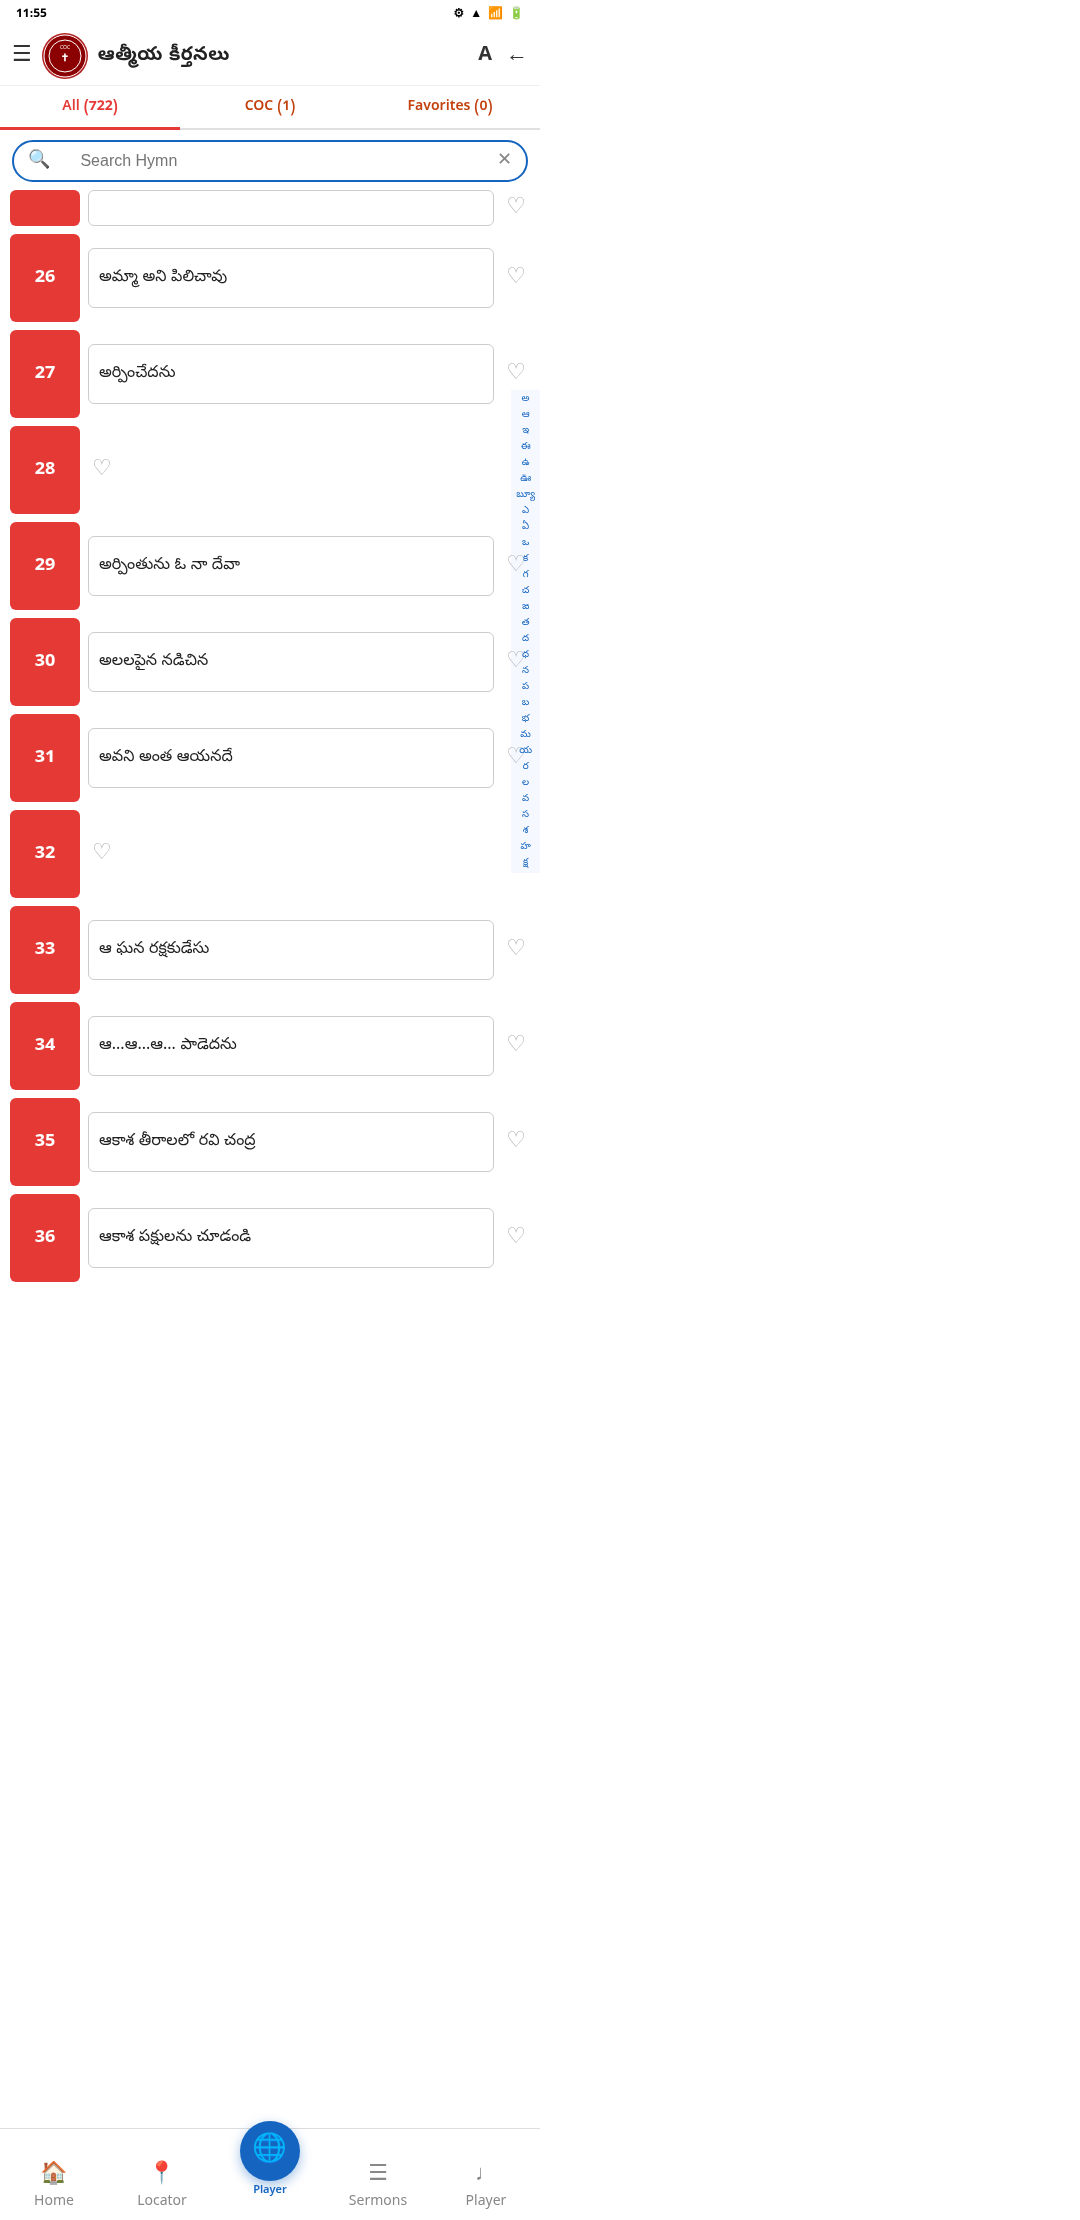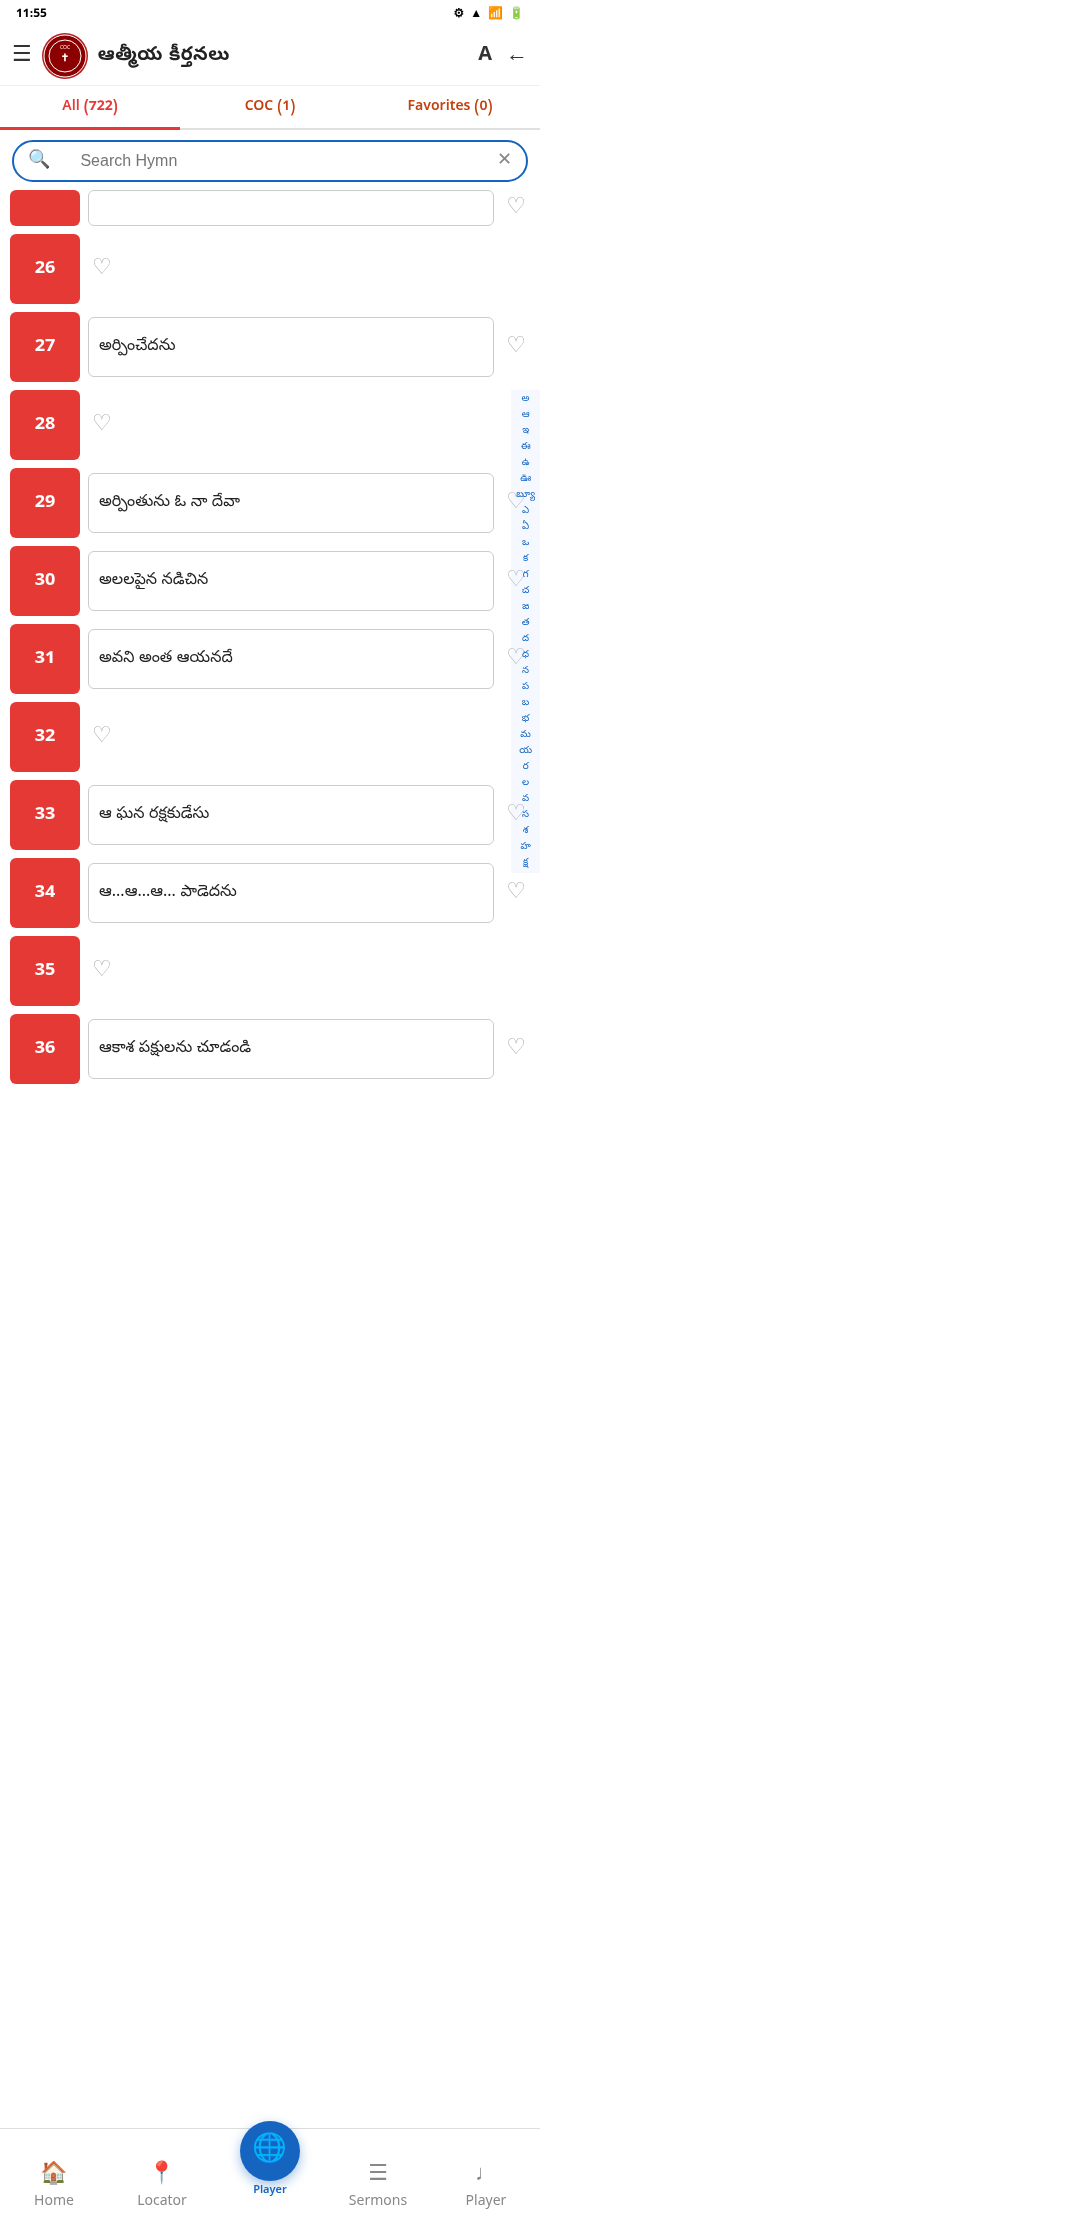--- a/index.html
+++ b/index.html
@@ -144,21 +144,21 @@
       align-items: center;
       margin-bottom: 8px;
       gap: 8px;
     }
     .hymn-num {
       background: #e53935;
       color: #fff;
       font-size: 18px;
       font-weight: 700;
       min-width: 70px;
-      height: 70px;
+      height: 88px;
       display: flex;
       align-items: center;
       justify-content: center;
       border-radius: 6px;
       flex-shrink: 0;
     }
     .hymn-title-box {
       flex: 1;
       border: 1px solid #ccc;
       border-radius: 6px;
@@ -366,20 +366,21 @@
     <div class="hymn-list">
       <div class="hymn-partial">
         <div class="hymn-num-partial" style="background:#e53935;color:#fff;font-size:14px;font-weight:700;min-width:70px;height:36px;display:flex;align-items:center;justify-content:center;border-radius:6px;flex-shrink:0;"></div>
         <div class="hymn-title-partial" style="border:1px solid #ccc;border-radius:6px;padding:4px 10px;font-size:14px;color:#222;flex:1;height:36px;display:flex;align-items:center;overflow:hidden;"></div>
         <span class="hymn-fav-partial" style="font-size:22px;color:#aaa;">♡</span>
       </div>
 
       <div id="hymn-rows-container">
           <div class="hymn-row">
       <div class="hymn-num">26</div>
+      <div class="hymn-title-box">అమ్మా అని పిలిచావు</div>
       <span class="hymn-fav">♡</span>
     </div>
           <div class="hymn-row">
       <div class="hymn-num">27</div>
       <div class="hymn-title-box">అర్పించేదను</div>
       <span class="hymn-fav">♡</span>
     </div>
           <div class="hymn-row">
       <div class="hymn-num">28</div>
       <span class="hymn-fav">♡</span>
@@ -408,20 +409,21 @@
       <div class="hymn-title-box">ఆ ఘన రక్షకుడేసు</div>
       <span class="hymn-fav">♡</span>
     </div>
           <div class="hymn-row">
       <div class="hymn-num">34</div>
       <div class="hymn-title-box">ఆ...ఆ...ఆ... పాడెదను</div>
       <span class="hymn-fav">♡</span>
     </div>
           <div class="hymn-row">
       <div class="hymn-num">35</div>
+      <div class="hymn-title-box">ఆకాశ తీరాలలో రవి చంద్ర</div>
       <span class="hymn-fav">♡</span>
     </div>
           <div class="hymn-row">
       <div class="hymn-num">36</div>
       <div class="hymn-title-box">ఆకాశ పక్షులను చూడండి</div>
       <span class="hymn-fav">♡</span>
     </div>
         </div>
     </div>
   </div>

